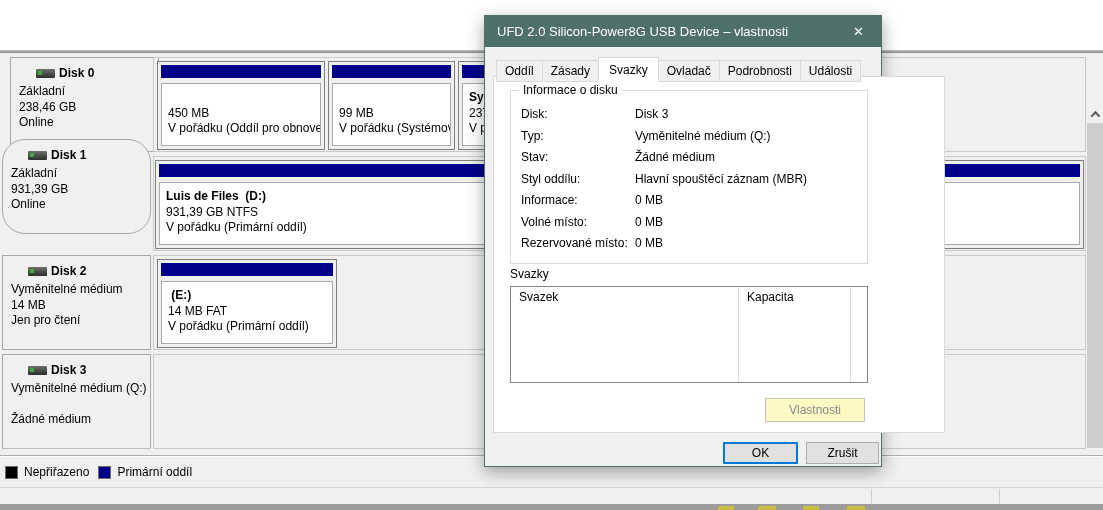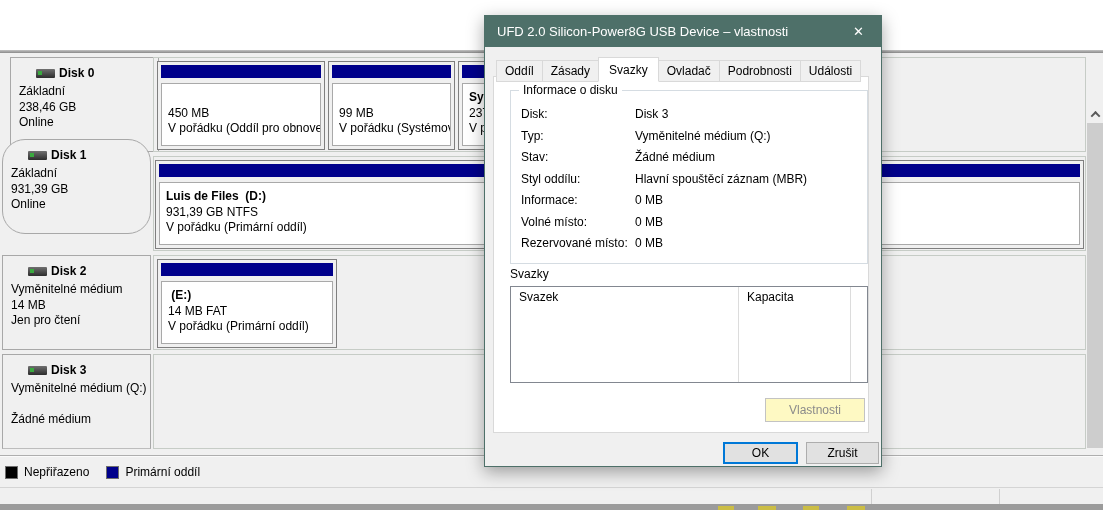--- a/index.html
+++ b/index.html
@@ -7,21 +7,21 @@
   #stage { position:relative; width:1103px; height:510px; background:#ffffff; overflow:hidden;
            font-size:12px; color:#000; }
 
   
   .listview-top { position:absolute; left:0; top:0; width:1103px; height:50px; background:#ffffff; }
   .splitter { position:absolute; left:0; top:50px; width:1103px; height:3px;
               background:linear-gradient(#c3c3c3,#8a8a8a); }
   .gfx-area { position:absolute; left:0; top:53px; width:1103px; height:451px; background:#f0f0f0; }
   .sep-legend { position:absolute; left:0; top:402px; width:1103px; height:2px;
                 border-top:1px solid #aeaeae; background:#fafafa; }
-  .legend-band { position:absolute; left:5px; top:412px; display:flex; align-items:center; gap:17px; }
+  .legend-band { position:absolute; left:5px; top:412px; display:flex; align-items:center; gap:9px; }
   .legend-item { display:flex; align-items:center; }
   .legend-swatch { width:13px; height:13px; margin-right:6px; border:1px solid #6e6e6e; }
   .statusbar { position:absolute; left:0; top:434px; width:1103px; height:17px;
                background:#f0f0f0; border-top:1px solid #d4d4d4; }
   .status-sep { position:absolute; top:1px; width:1px; height:15px; background:#d0d0d0; }
   .bottomstrip { position:absolute; left:0; top:451px; width:1103px; height:6px; background:#9b9b9b; }
   .taskbar-sliver { position:absolute; top:2px; height:4px; background:#cbbd45; }
 
   
   .disk-panel { position:absolute; left:2px; width:149px; height:95px;
@@ -59,21 +59,21 @@
             background:#f0f0f0; border:1px solid #4e7069; box-shadow:0 5px 16px rgba(0,0,0,.35);
             z-index:10; }
   .titlebar { position:absolute; left:0; top:0; width:100%; height:31px; background:#4e7069;
               color:#fff; font-size:13px; display:flex; align-items:center; padding-left:12px; }
   .title-close { position:absolute; right:0; top:0; width:45px; height:31px; display:flex;
                  align-items:center; justify-content:center; color:#fff; font-size:13px; }
   .tabs { position:absolute; left:11px; top:40px; display:flex; align-items:flex-end; z-index:3; }
   .tab { position:relative; top:1px; padding:3px 8px 3px; background:#f0f0f0;
          border:1px solid #d9d9d9; margin-right:-1px; white-space:nowrap; }
   .tab.active { background:#fff; padding:5px 10px 4px; border-bottom:1px solid #fff; z-index:4; }
-  .tabpage { position:absolute; left:8px; top:60px; width:376px; height:357px; background:#fff;
+  .tabpage { position:absolute; left:8px; top:60px; width:452px; height:357px; background:#fff;
              border:1px solid #d9d9d9; }
   .groupbox { position:absolute; left:16px; top:13px; width:358px; height:174px;
               border:1px solid #d5dce2; }
   .group-title { position:absolute; top:-8px; left:8px; background:#fff; padding:0 4px;
                  white-space:nowrap; }
   .fields { position:absolute; left:10px; top:16px; right:6px; }
   .frow { display:flex; height:21.5px; }
   .flabel { width:114px; white-space:nowrap; }
   .fvalue { flex:1; white-space:nowrap; }
   .vol-label { position:absolute; left:16px; top:190px; }

